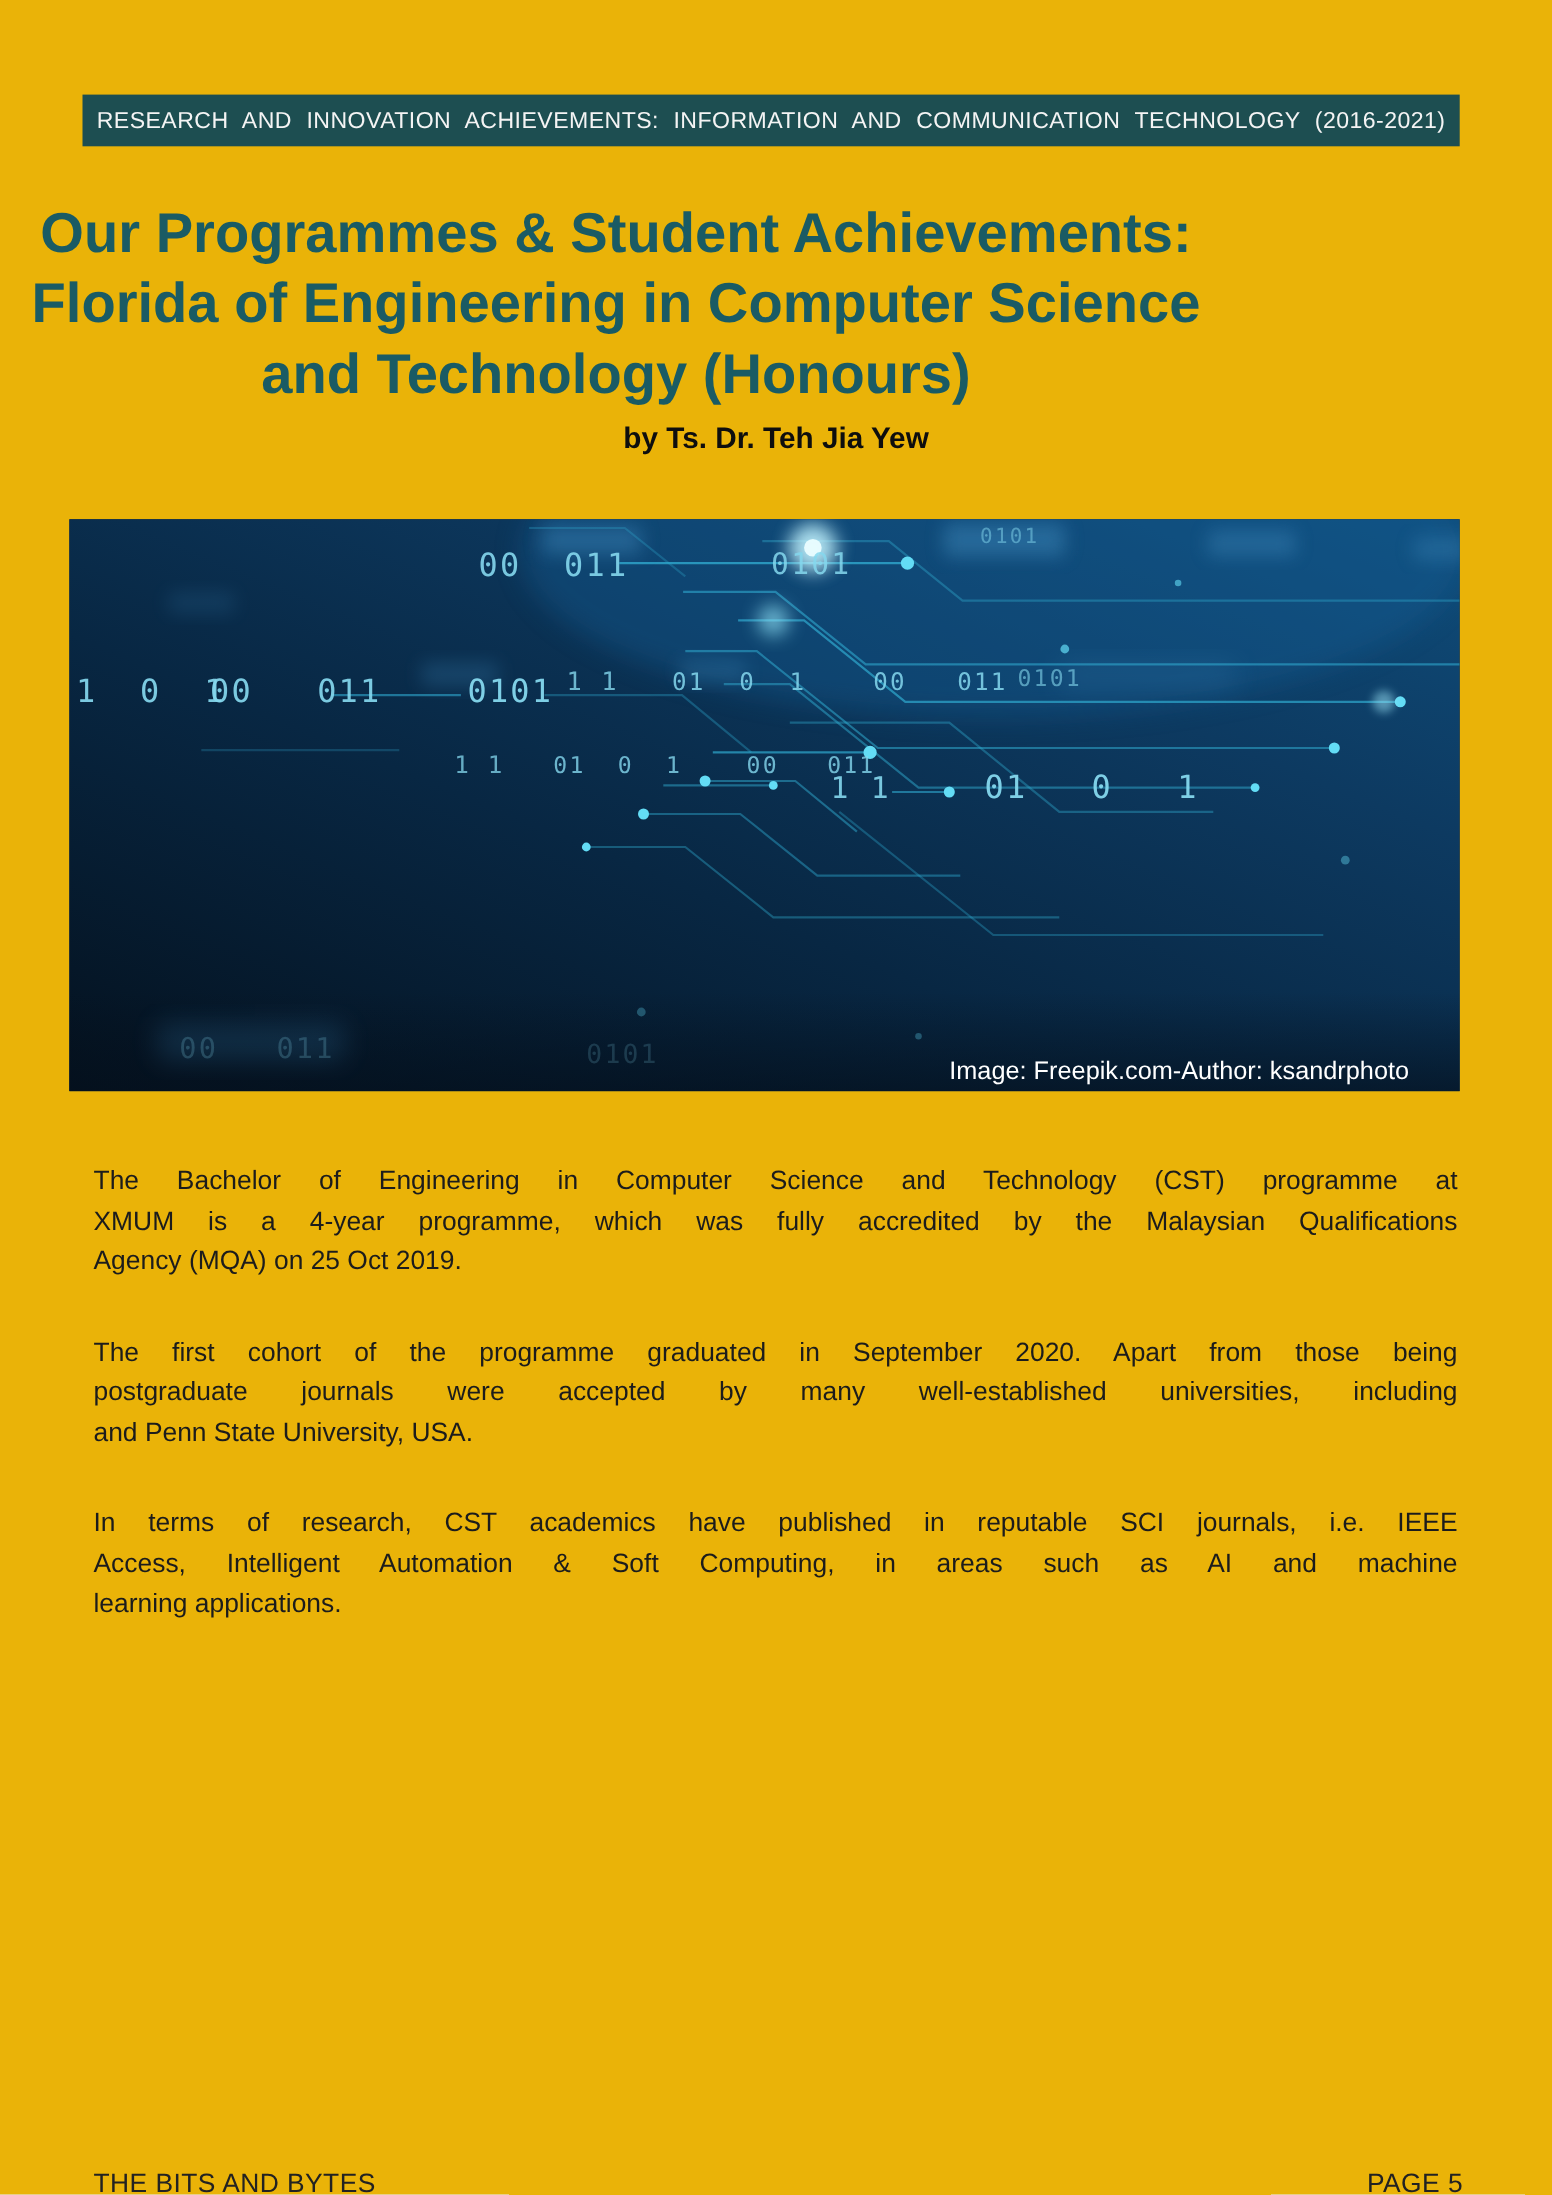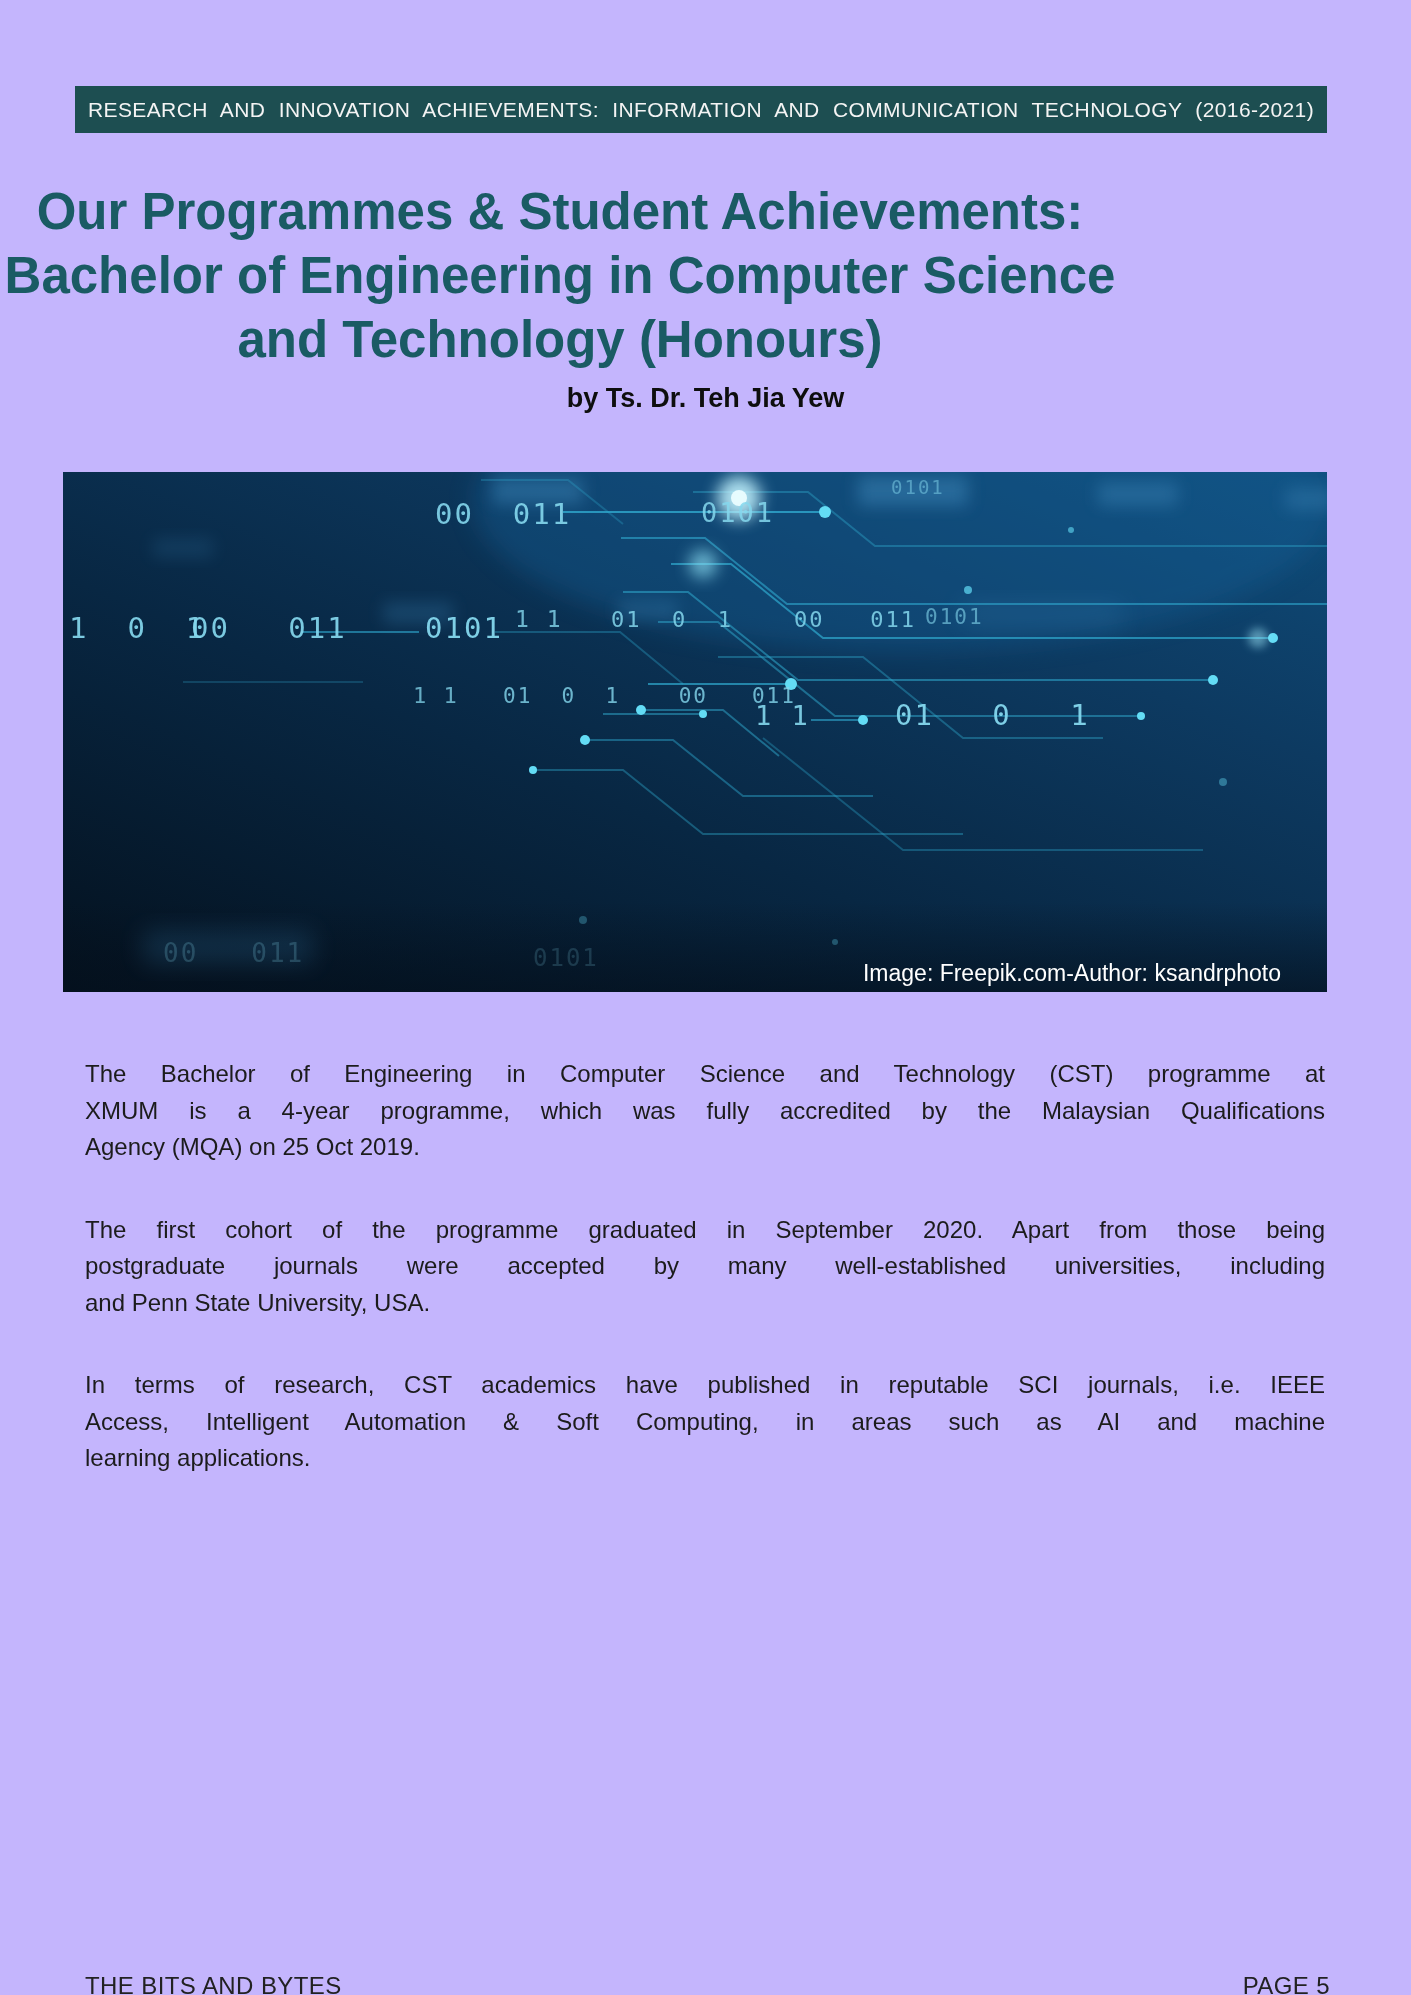--- a/index.html
+++ b/index.html
@@ -1,19 +1,19 @@
 <!DOCTYPE html>
 <html style="--banner-bg: #1D4E51; --title-color: #1A5B64; --hero-trace: #2FA9CE; --hero-dot: #63DCF5;"><head>
 <meta charset="utf-8">
 <style>
   html,body{margin:0;padding:0;background:#e8e8e8;}
   .page{
     position:relative;
     width:1411px;height:1995px;
-    background:#c4b5fd;
+    background:#eab308;
     overflow:hidden;
     font-family:"Liberation Sans", sans-serif;
   }
   
   .banner{
     position:absolute;left:75px;top:86px;width:1252px;height:47px;
     background:var(--banner-bg,#1D4E51);
     display:flex;align-items:center;justify-content:center;
   }
   .banner span{
@@ -67,21 +67,21 @@
 <body>
 
 <div class="page">
 
   <header class="banner">
     <span>RESEARCH AND INNOVATION ACHIEVEMENTS: INFORMATION AND COMMUNICATION TECHNOLOGY (2016-2021)</span>
   </header>
 
   <h1 class="title">
       <div class="tline">Our Programmes &amp; Student Achievements:</div>
-      <div class="tline">Bachelor of Engineering in Computer Science</div>
+      <div class="tline">Florida of Engineering in Computer Science</div>
       <div class="tline last">and Technology (Honours)</div>
     </h1>
 
   <div class="byline">by Ts. Dr. Teh Jia Yew</div>
 
   <figure class="hero">
     <svg viewBox="0 0 1264 520">
       <defs>
         <linearGradient id="bgGrad" x1="0" y1="1" x2="1" y2="0">
           <stop offset="0" stop-color="#04111e"></stop>

